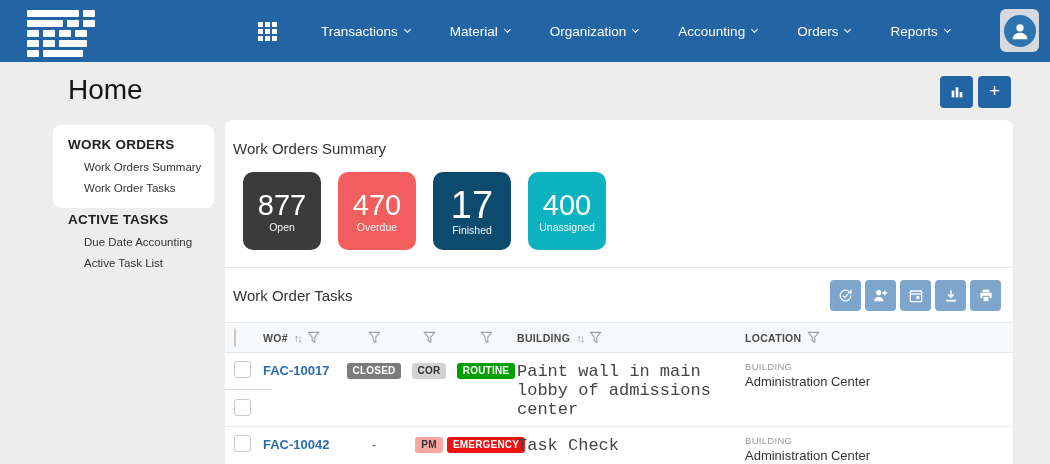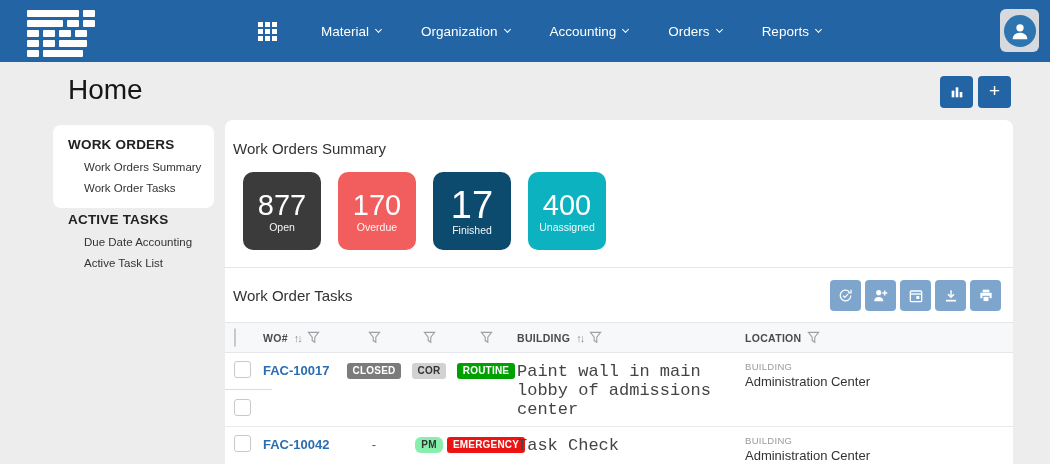--- a/index.html
+++ b/index.html
@@ -99,20 +99,24 @@
         <i></i>
         <i></i>
         <i></i>
         <i></i>
         <i></i>
         <i></i>
         <i></i>
         <i></i>
       </span>
     <span class="nav-item">
+        <span>Transactions</span>
+        <span class="caret"></span>
+      </span>
+    <span class="nav-item">
         <span>Material</span>
         <span class="caret"></span>
       </span>
     <span class="nav-item">
         <span>Organization</span>
         <span class="caret"></span>
       </span>
     <span class="nav-item">
         <span>Accounting</span>
         <span class="caret"></span>
@@ -163,21 +167,21 @@
 <div class="panel">
 
   <div class="sec-title summary-title">Work Orders Summary</div>
 
   <div class="cards">
     <div class="stat-card" style="background-color: rgb(59, 59, 59);">
       <div class="stat-value">877</div>
       <div class="stat-label">Open</div>
     </div>
     <div class="stat-card" style="background-color: rgb(242, 93, 93);">
-      <div class="stat-value">170</div>
+      <div class="stat-value">470</div>
       <div class="stat-label">Overdue</div>
     </div>
     <div class="stat-card lg" style="background-color: #0c4a6e;">
       <div class="stat-value">17</div>
       <div class="stat-label">Finished</div>
     </div>
     <div class="stat-card" style="background-color: rgb(12, 178, 192);">
       <div class="stat-value">400</div>
       <div class="stat-label">Unassigned</div>
     </div>
@@ -300,21 +304,21 @@
     </div>
   </div>
 
   <div class="grid-cols trow">
     <div class="cb-cell">
         <span class="cb"></span>
       </div>
     <div class="wo-link">FAC-10042</div>
     <div class="dash-cell">-</div>
     <div class="badge-cell">
-        <span class="badge" style="background-color: #86efac; color: rgb(51, 51, 51); border-radius: 6px;">PM</span>
+        <span class="badge" style="background-color: #fca5a5; color: rgb(51, 51, 51);">PM</span>
       </div>
     <div class="badge-cell">
         <span class="badge" style="background-color: rgb(236, 19, 19); color: rgb(255, 255, 255);">EMERGENCY</span>
       </div>
     <div class="req">Task Check</div>
     <div>
       <div class="loc-type">BUILDING</div>
       <div class="loc-name">Administration Center</div>
     </div>
   </div>

